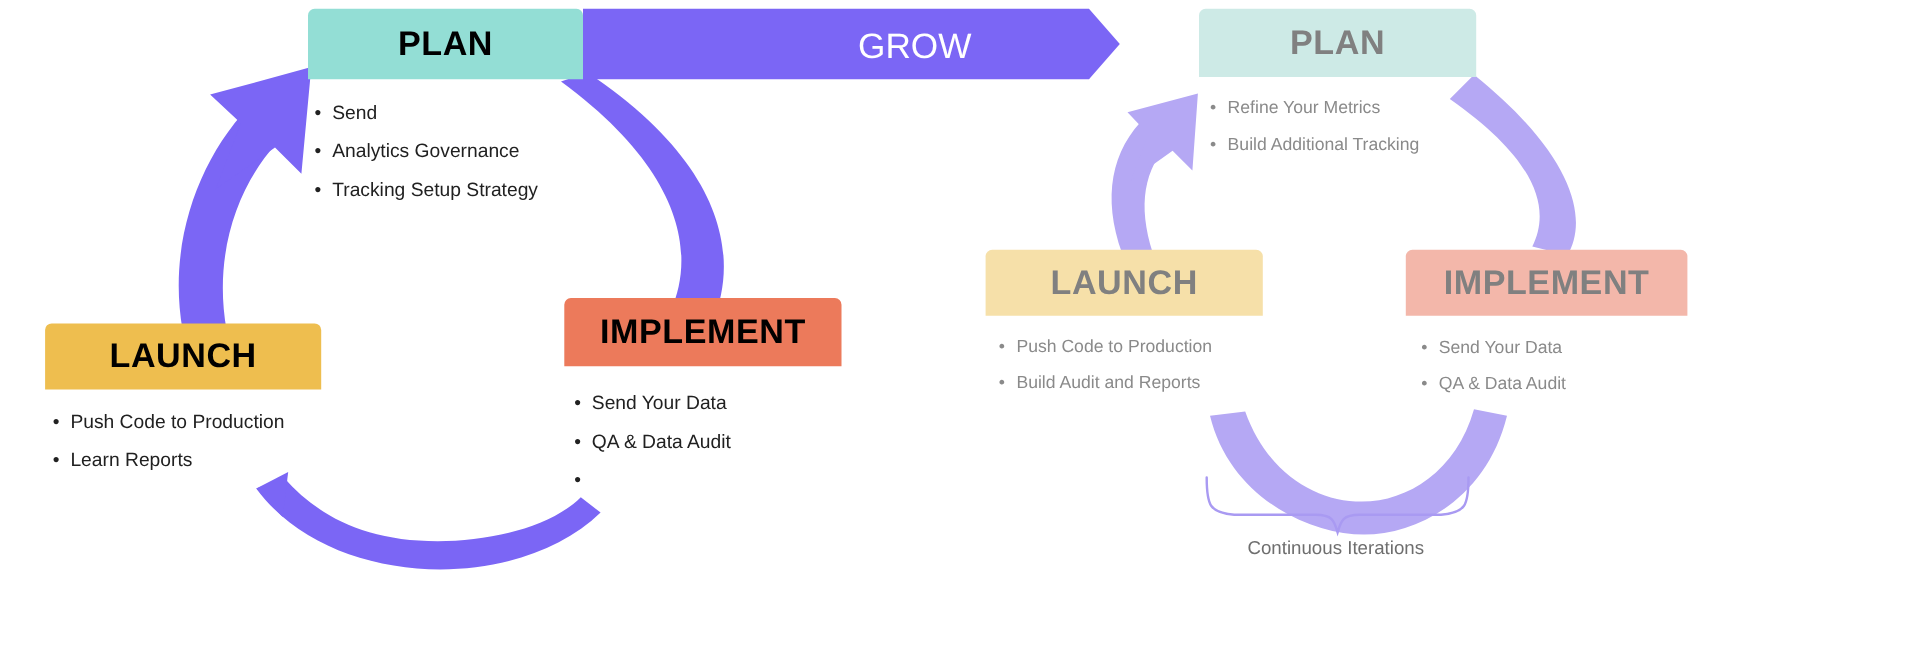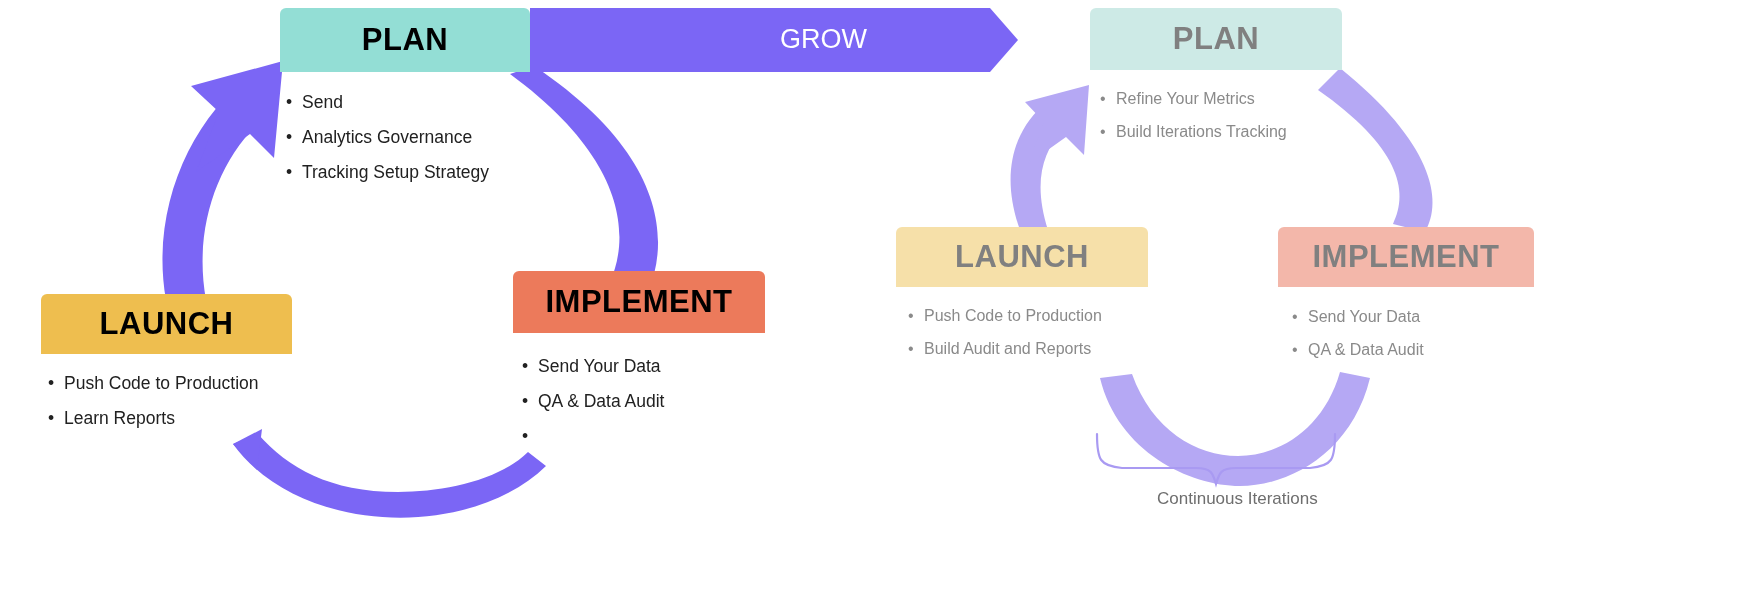--- a/index.html
+++ b/index.html
@@ -45,31 +45,30 @@
   
   .faded .hdr{color:#808080;font-size:31px;}
   .faded-bul .row{font-size:16px;color:#8a8a8a;}
 
   svg.layer{position:absolute;left:0;top:0;width:1740px;height:589px;z-index:1;pointer-events:none;}
   svg.layer.over{z-index:3;}
 
   .grow-label{
     position:absolute;
     color:#ffffff;
-    font-size:27px;
+    font-size:32px;
     z-index:5;
     white-space:nowrap;
   }
   .cont-label{
     position:absolute;
     color:#6e6e6e;
     font-size:17px;
     z-index:5;
     white-space:nowrap;
-    margin-left:23px;
   }
 </style>
 </head>
 <body>
 
 <div id="stage">
 
   <svg class="layer" viewBox="0 0 1740 589">
 
     <path d="M 534 66
@@ -187,21 +186,21 @@
   <div class="faded">
 
     <div class="hdr" style="left:1090px;top:8px;width:252px;height:62px;background:#cdeae6;">PLAN</div>
     <div class="bullets faded-bul" style="left:1100px;top:89px;width:300px;">
       <div class="row">
         <span class="dot">•</span>
         <span class="txt">Refine Your Metrics</span>
       </div>
       <div class="row">
         <span class="dot">•</span>
-        <span class="txt">Build Iterations Tracking</span>
+        <span class="txt">Build Additional Tracking</span>
       </div>
     </div>
 
     <div class="hdr" style="left:896px;top:227px;width:252px;height:60px;background:#f6e0a9;">LAUNCH</div>
     <div class="bullets faded-bul" style="left:908px;top:306px;width:300px;">
       <div class="row">
         <span class="dot">•</span>
         <span class="txt">Push Code to Production</span>
       </div>
       <div class="row">

